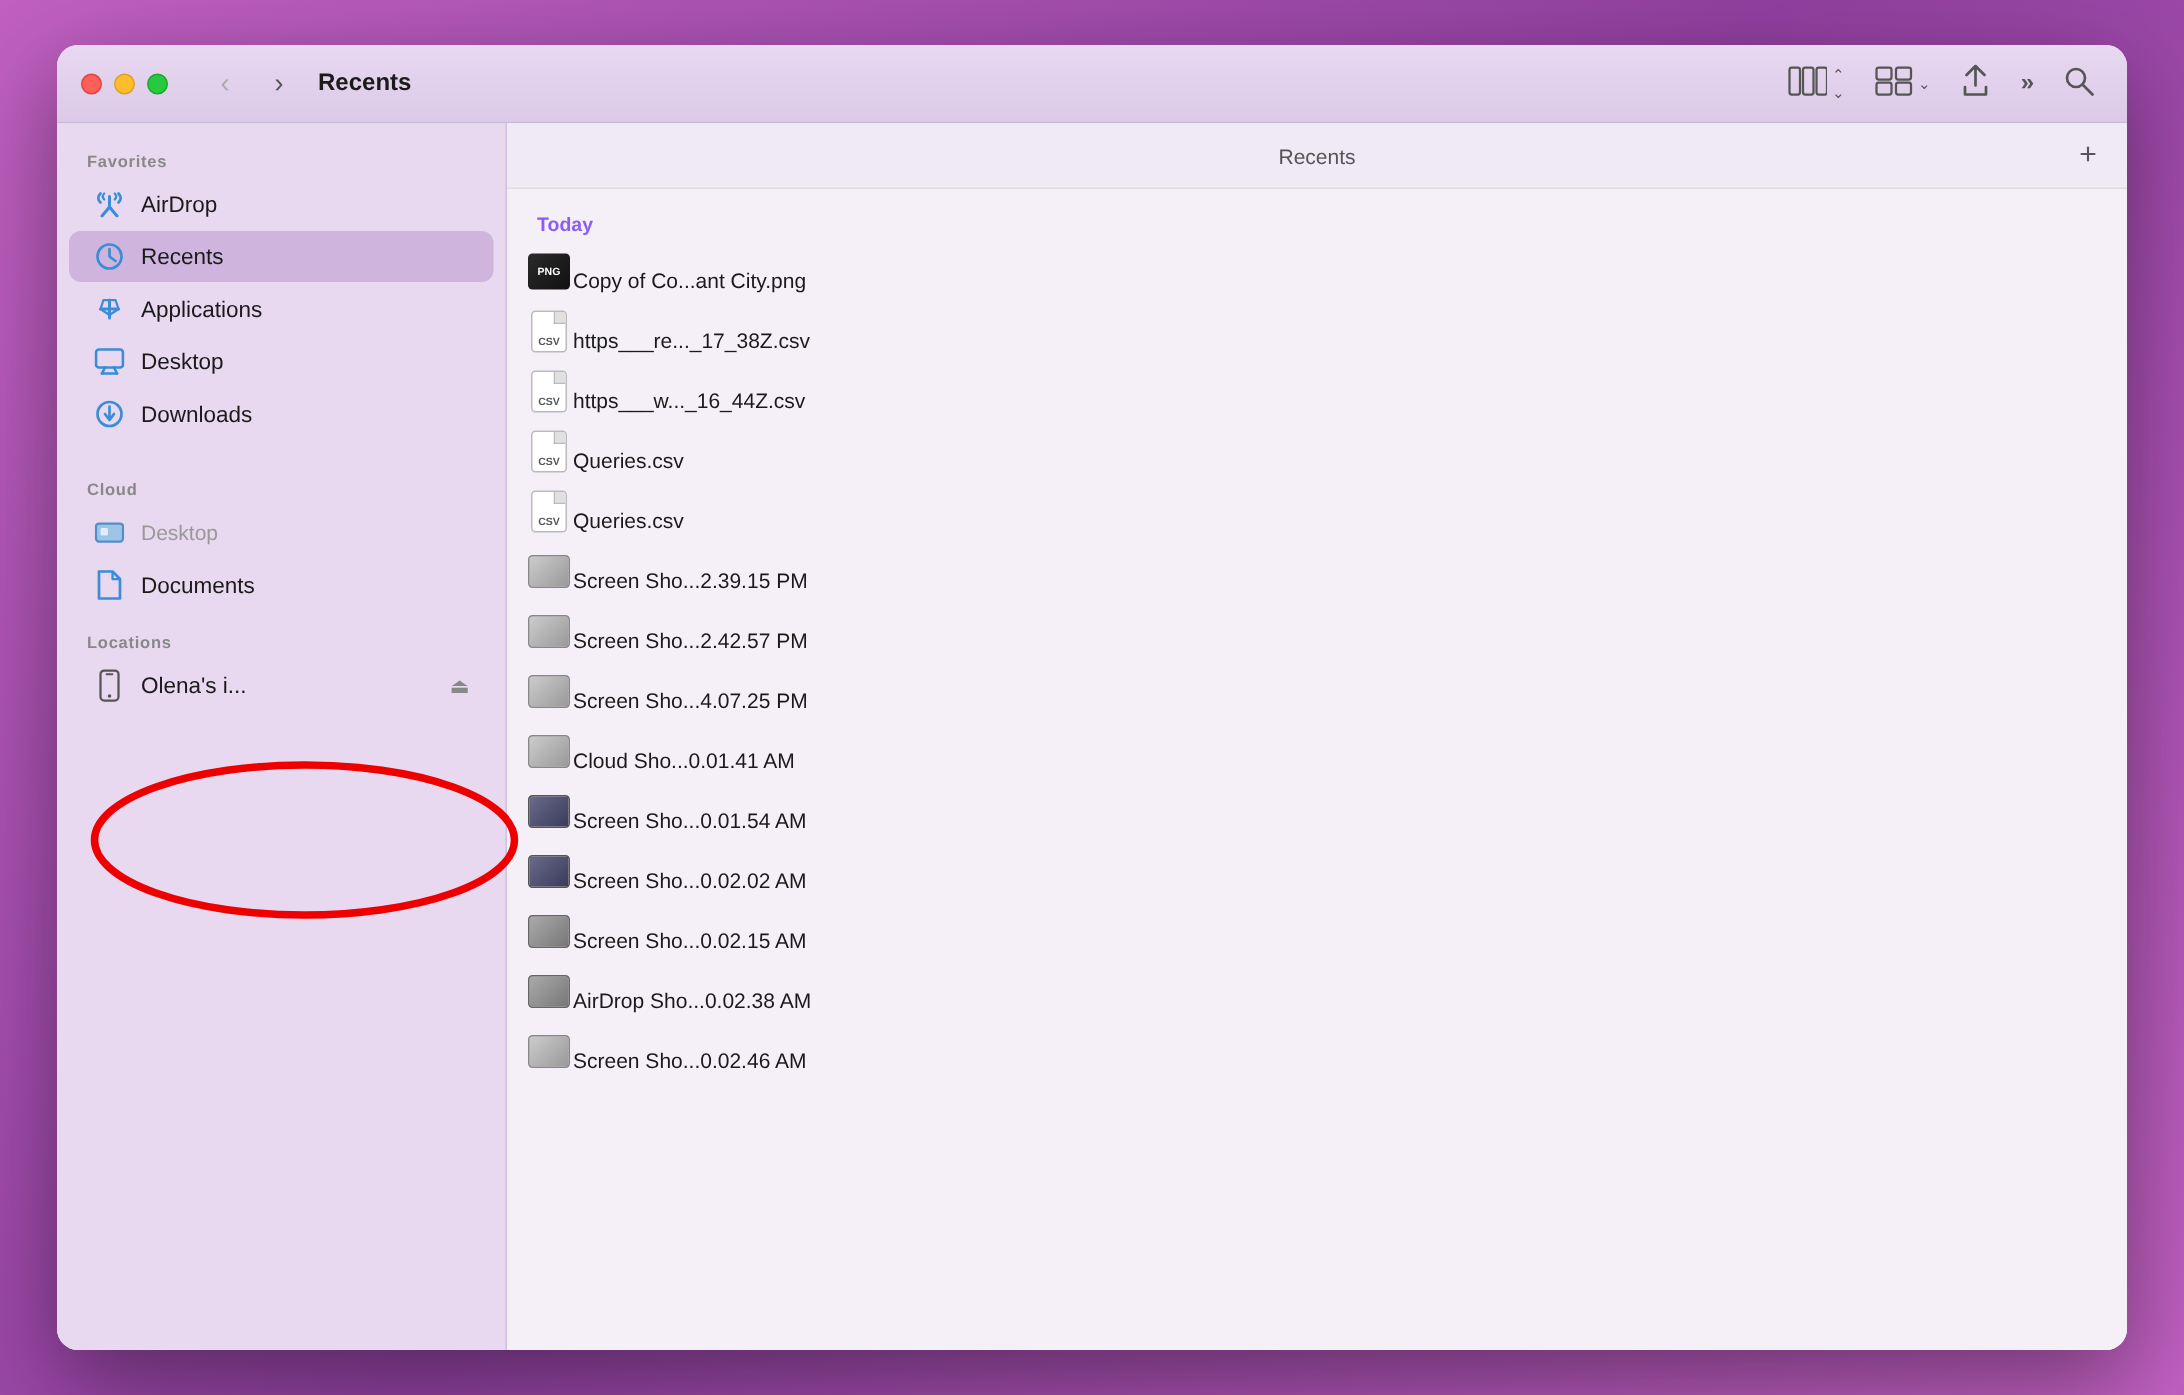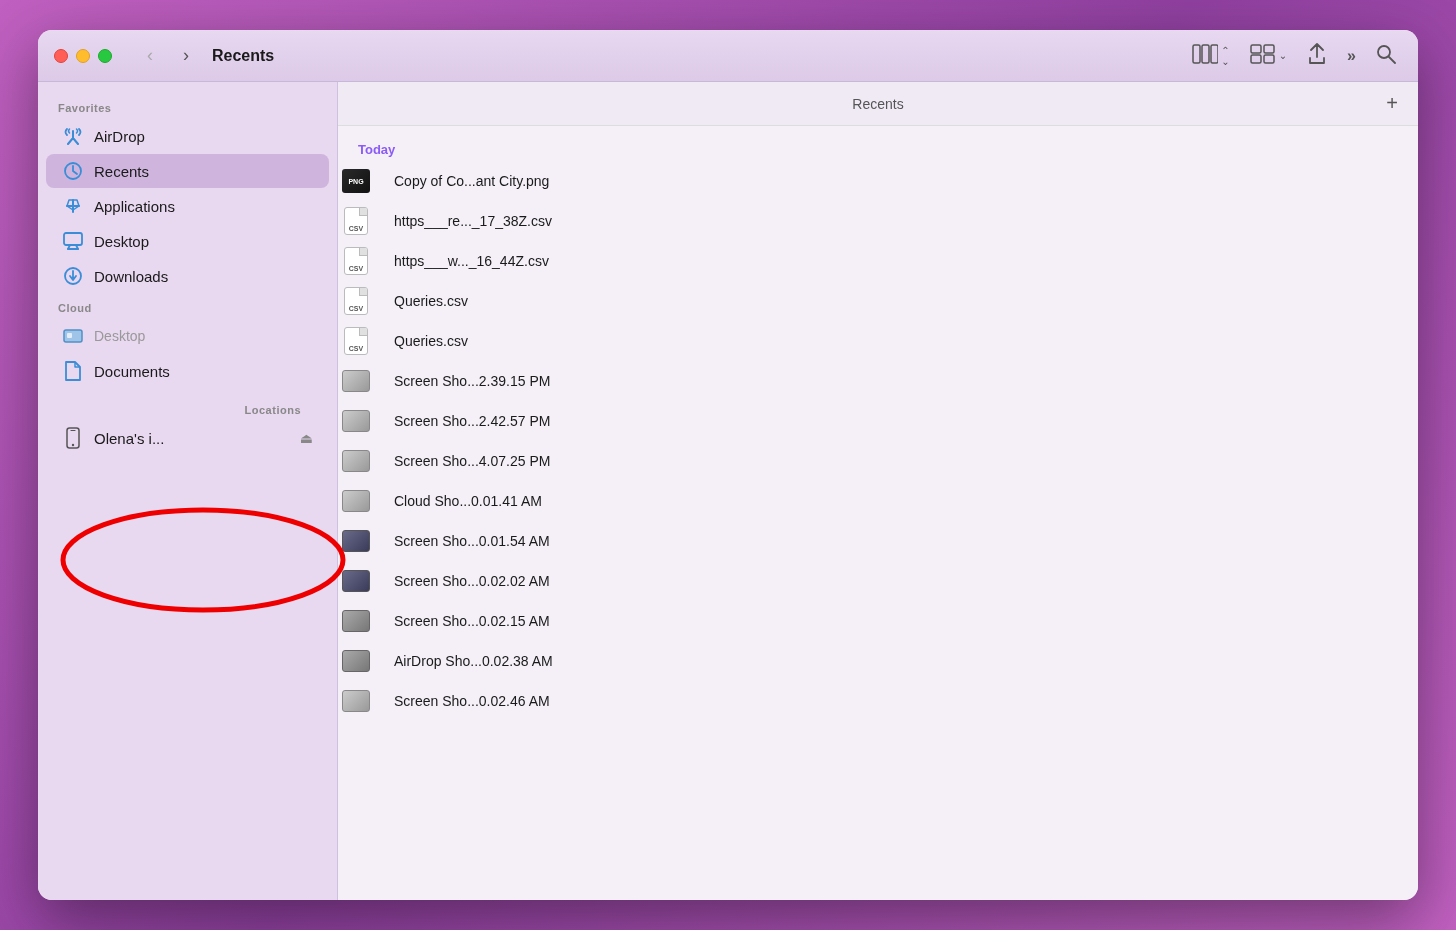--- a/index.html
+++ b/index.html
@@ -206,23 +206,23 @@
 
     .date-header {
       font-size: 13px;
       font-weight: 600;
       color: #8b5cf6;
       padding: 8px 20px 4px 20px;
     }
 
     .file-item {
       display: flex;
-      align-items: center;
-      gap: 24px;
-      padding: 6px 4px;
+      align-items: flex-end;
+      gap: 2px;
+      padding: 6px 14px;
       cursor: pointer;
       font-size: 14px;
       color: #1a1a1a;
     }
 
     .file-icon {
       width: 28px;
       height: 28px;
       flex-shrink: 0;
       display: flex;
@@ -384,21 +384,21 @@
       <div class="sidebar-item">
         <div class="sidebar-item-icon">
           <svg width="20" height="20" viewBox="0 0 20 20" fill="none">
             <circle cx="10" cy="10" r="8" stroke="#3a8dd6" stroke-width="1.8"></circle>
             <path d="M10 5 L10 13 M7 10 L10 14 L13 10" stroke="#3a8dd6" stroke-width="1.8" stroke-linecap="round" stroke-linejoin="round"></path>
           </svg>
         </div>
         <span class="sidebar-item-label">Downloads</span>
       </div>
 
-      <div class="sidebar-section-label" style="margin-top:1px;">Cloud</div>
+      <div class="sidebar-section-label" style="margin-top:20px;">Cloud</div>
 
 
       <div class="sidebar-item">
         <div class="sidebar-item-icon">
           <svg width="20" height="18" viewBox="0 0 20 18" fill="none">
             <rect x="1" y="3" width="18" height="12" rx="2" fill="#a0c4e8" stroke="#5090c8" stroke-width="1.5"></rect>
             <rect x="4" y="6" width="5" height="5" rx="1" fill="white" opacity="0.7"></rect>
           </svg>
         </div>
         <span class="sidebar-item-label" style="color:#999;font-size:14px;">Desktop</span>
@@ -408,21 +408,21 @@
         <div class="sidebar-item-icon">
           <svg width="18" height="22" viewBox="0 0 18 22" fill="none">
             <path d="M2 2 L11 2 L16 7 L16 20 L2 20 Z" stroke="#3a8dd6" stroke-width="1.8" fill="none" stroke-linejoin="round"></path>
             <path d="M11 2 L11 7 L16 7" stroke="#3a8dd6" stroke-width="1.5" fill="none" stroke-linejoin="round"></path>
           </svg>
         </div>
         <span class="sidebar-item-label">Documents</span>
       </div>
 
 
-      <div class="sidebar-section-label" style="margin-top:8px;text-align:right;">Locations</div>
+      <div class="sidebar-section-label" style="margin-top:8px;">Locations</div>
 
       <div class="sidebar-item" style="justify-content: space-between;">
         <div style="display:flex;align-items:center;gap:10px;">
           <div class="sidebar-item-icon">
             <svg width="14" height="22" viewBox="0 0 14 22" fill="none">
               <rect x="1" y="1" width="12" height="20" rx="2.5" stroke="#555" stroke-width="1.5" fill="none"></rect>
               <circle cx="7" cy="18" r="1.2" fill="#555"></circle>
               <line x1="5" y1="3.5" x2="9" y2="3.5" stroke="#555" stroke-width="1.2" stroke-linecap="round"></line>
             </svg>
           </div>

